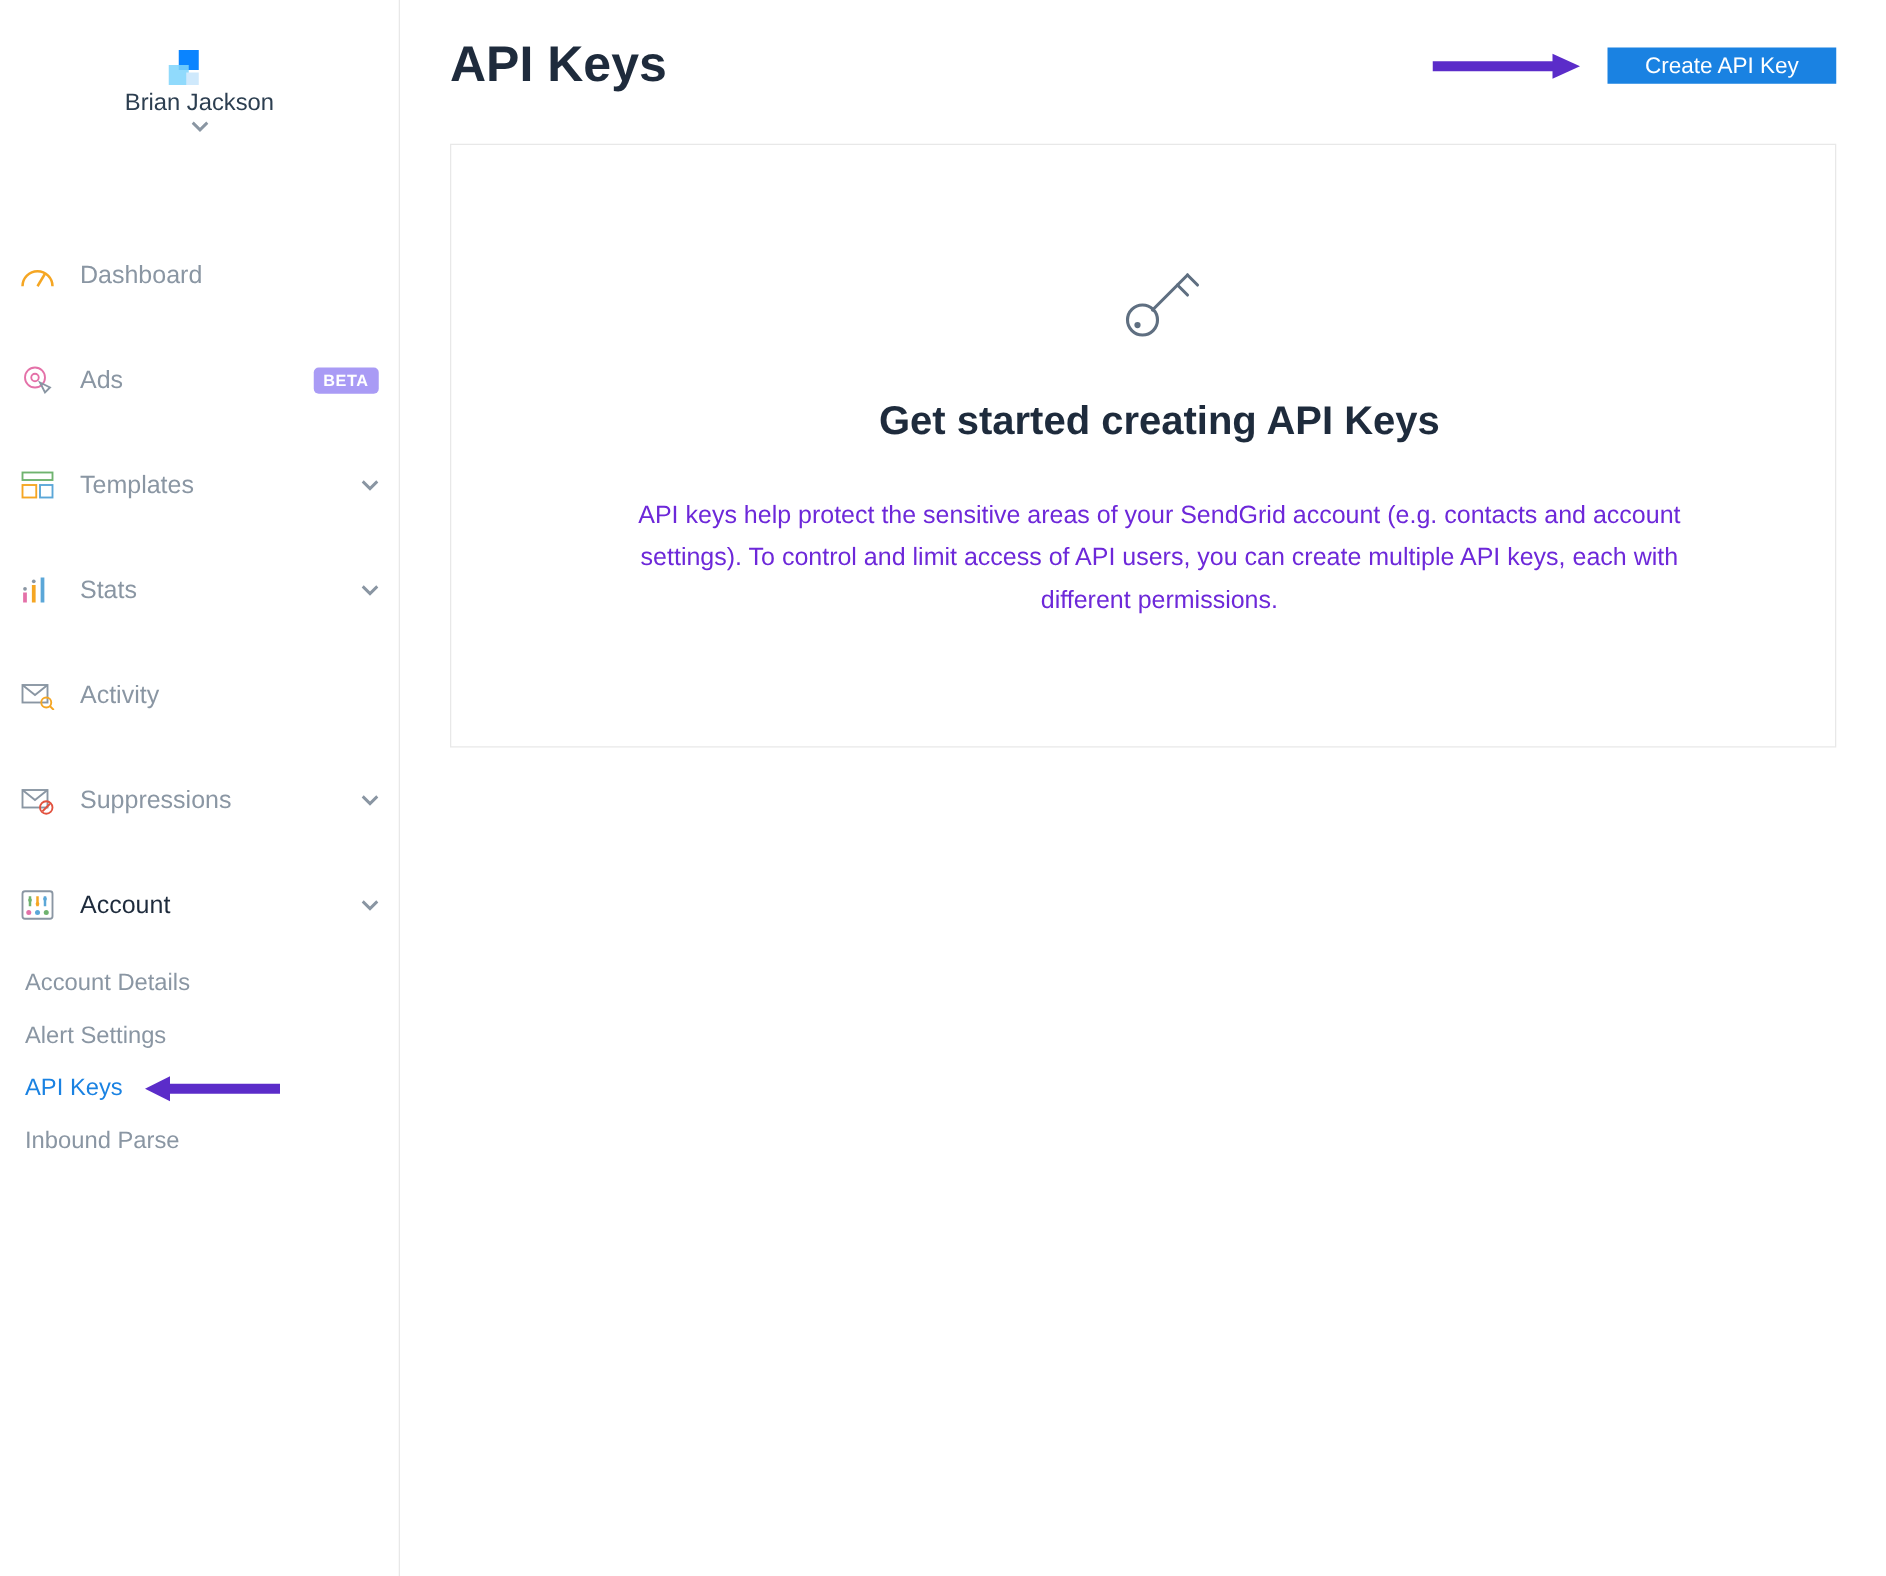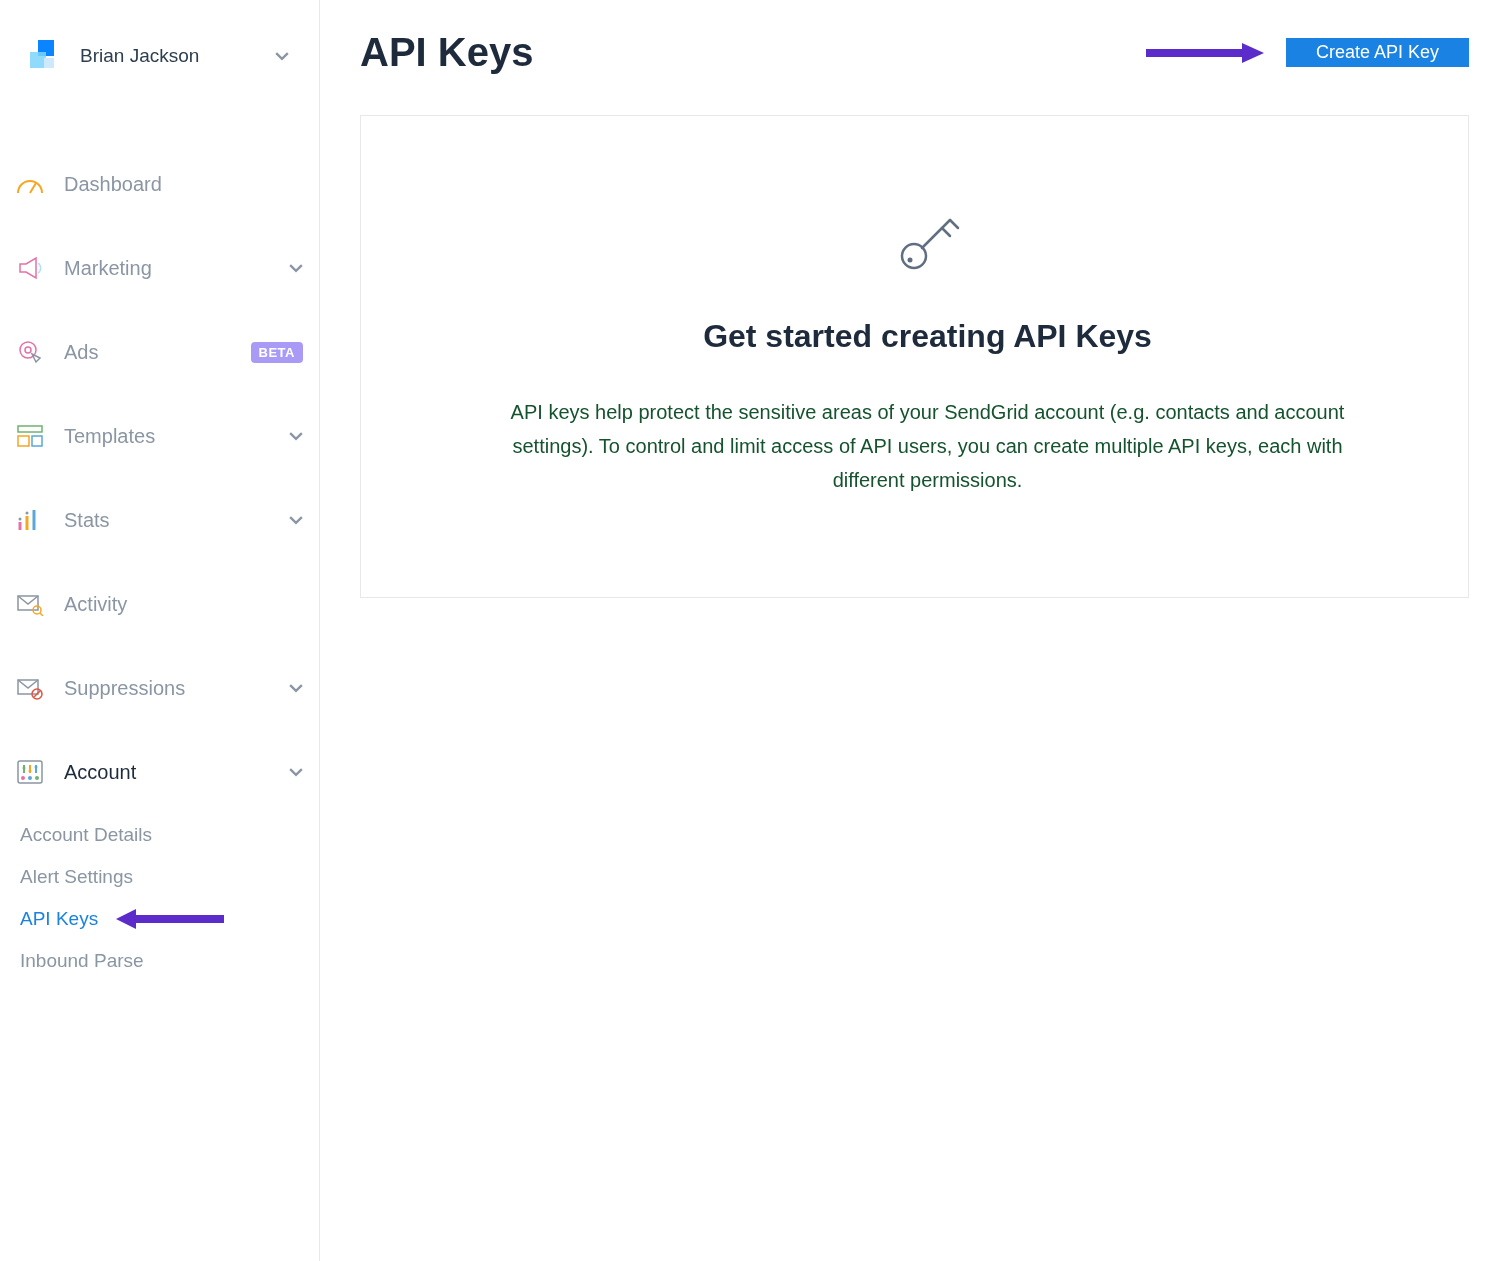--- a/index.html
+++ b/index.html
@@ -18,20 +18,21 @@
       width: 320px;
       border-right: 1px solid #e8e8e8;
       padding: 30px 0;
       background: #fff;
     }
     .user-section {
       display: flex;
       align-items: center;
       padding: 10px 30px 30px 30px;
       cursor: pointer;
+      flex-direction: column;
     }
     .user-logo {
       width: 32px;
       height: 32px;
       margin-right: 18px;
       position: relative;
     }
     .user-logo .sq1 {
       position: absolute;
       width: 16px;
@@ -169,21 +170,21 @@
       justify-content: center;
       margin-bottom: 40px;
     }
     .card-title {
       color: #1e2b3c;
       font-size: 32px;
       font-weight: 700;
       margin-bottom: 40px;
     }
     .card-desc {
-      color: #14532d;
+      color: #6d28d9;
       font-size: 20px;
       line-height: 1.7;
       max-width: 870px;
       margin: 0 auto;
     }
   </style>
 </head>
 <body>
 
 <aside class="sidebar">
@@ -203,32 +204,20 @@
     <li class="nav-item">
       <span class="nav-icon">
         <svg width="28" height="22" viewBox="0 0 28 22">
             <path d="M2 20 A12 12 0 0 1 26 20" fill="none" stroke="#f5a623" stroke-width="2"></path>
             <line x1="14" y1="20" x2="20" y2="10" stroke="#f5a623" stroke-width="2"></line>
           </svg>
       </span>
       <span class="nav-label">Dashboard</span>
     </li>
 
-    <li class="nav-item">
-      <span class="nav-icon">
-        <svg width="28" height="24" viewBox="0 0 28 24">
-            <path d="M4 8 L4 16 L10 16 L20 22 L20 2 L10 8 Z" fill="none" stroke="#e471a8" stroke-width="1.5"></path>
-            <path d="M22 7 A6 6 0 0 1 22 17" fill="none" stroke="#b3dff0" stroke-width="1.5"></path>
-          </svg>
-      </span>
-      <span class="nav-label">Marketing</span>
-      <svg class="chevron" viewBox="0 0 12 8">
-          <path d="M1 1.5 L6 6.5 L11 1.5"></path>
-        </svg>
-    </li>
 
     <li class="nav-item">
       <span class="nav-icon">
         <svg width="28" height="28" viewBox="0 0 28 28">
             <circle cx="12" cy="12" r="8" fill="none" stroke="#e471a8" stroke-width="1.5"></circle>
             <circle cx="12" cy="12" r="3" fill="none" stroke="#e471a8" stroke-width="1.5"></circle>
             <path d="M16 16 L24 20 L20 24 Z" fill="none" stroke="#8a96a3" stroke-width="1.5"></path>
           </svg>
       </span>
       <span class="nav-label">Ads</span>

